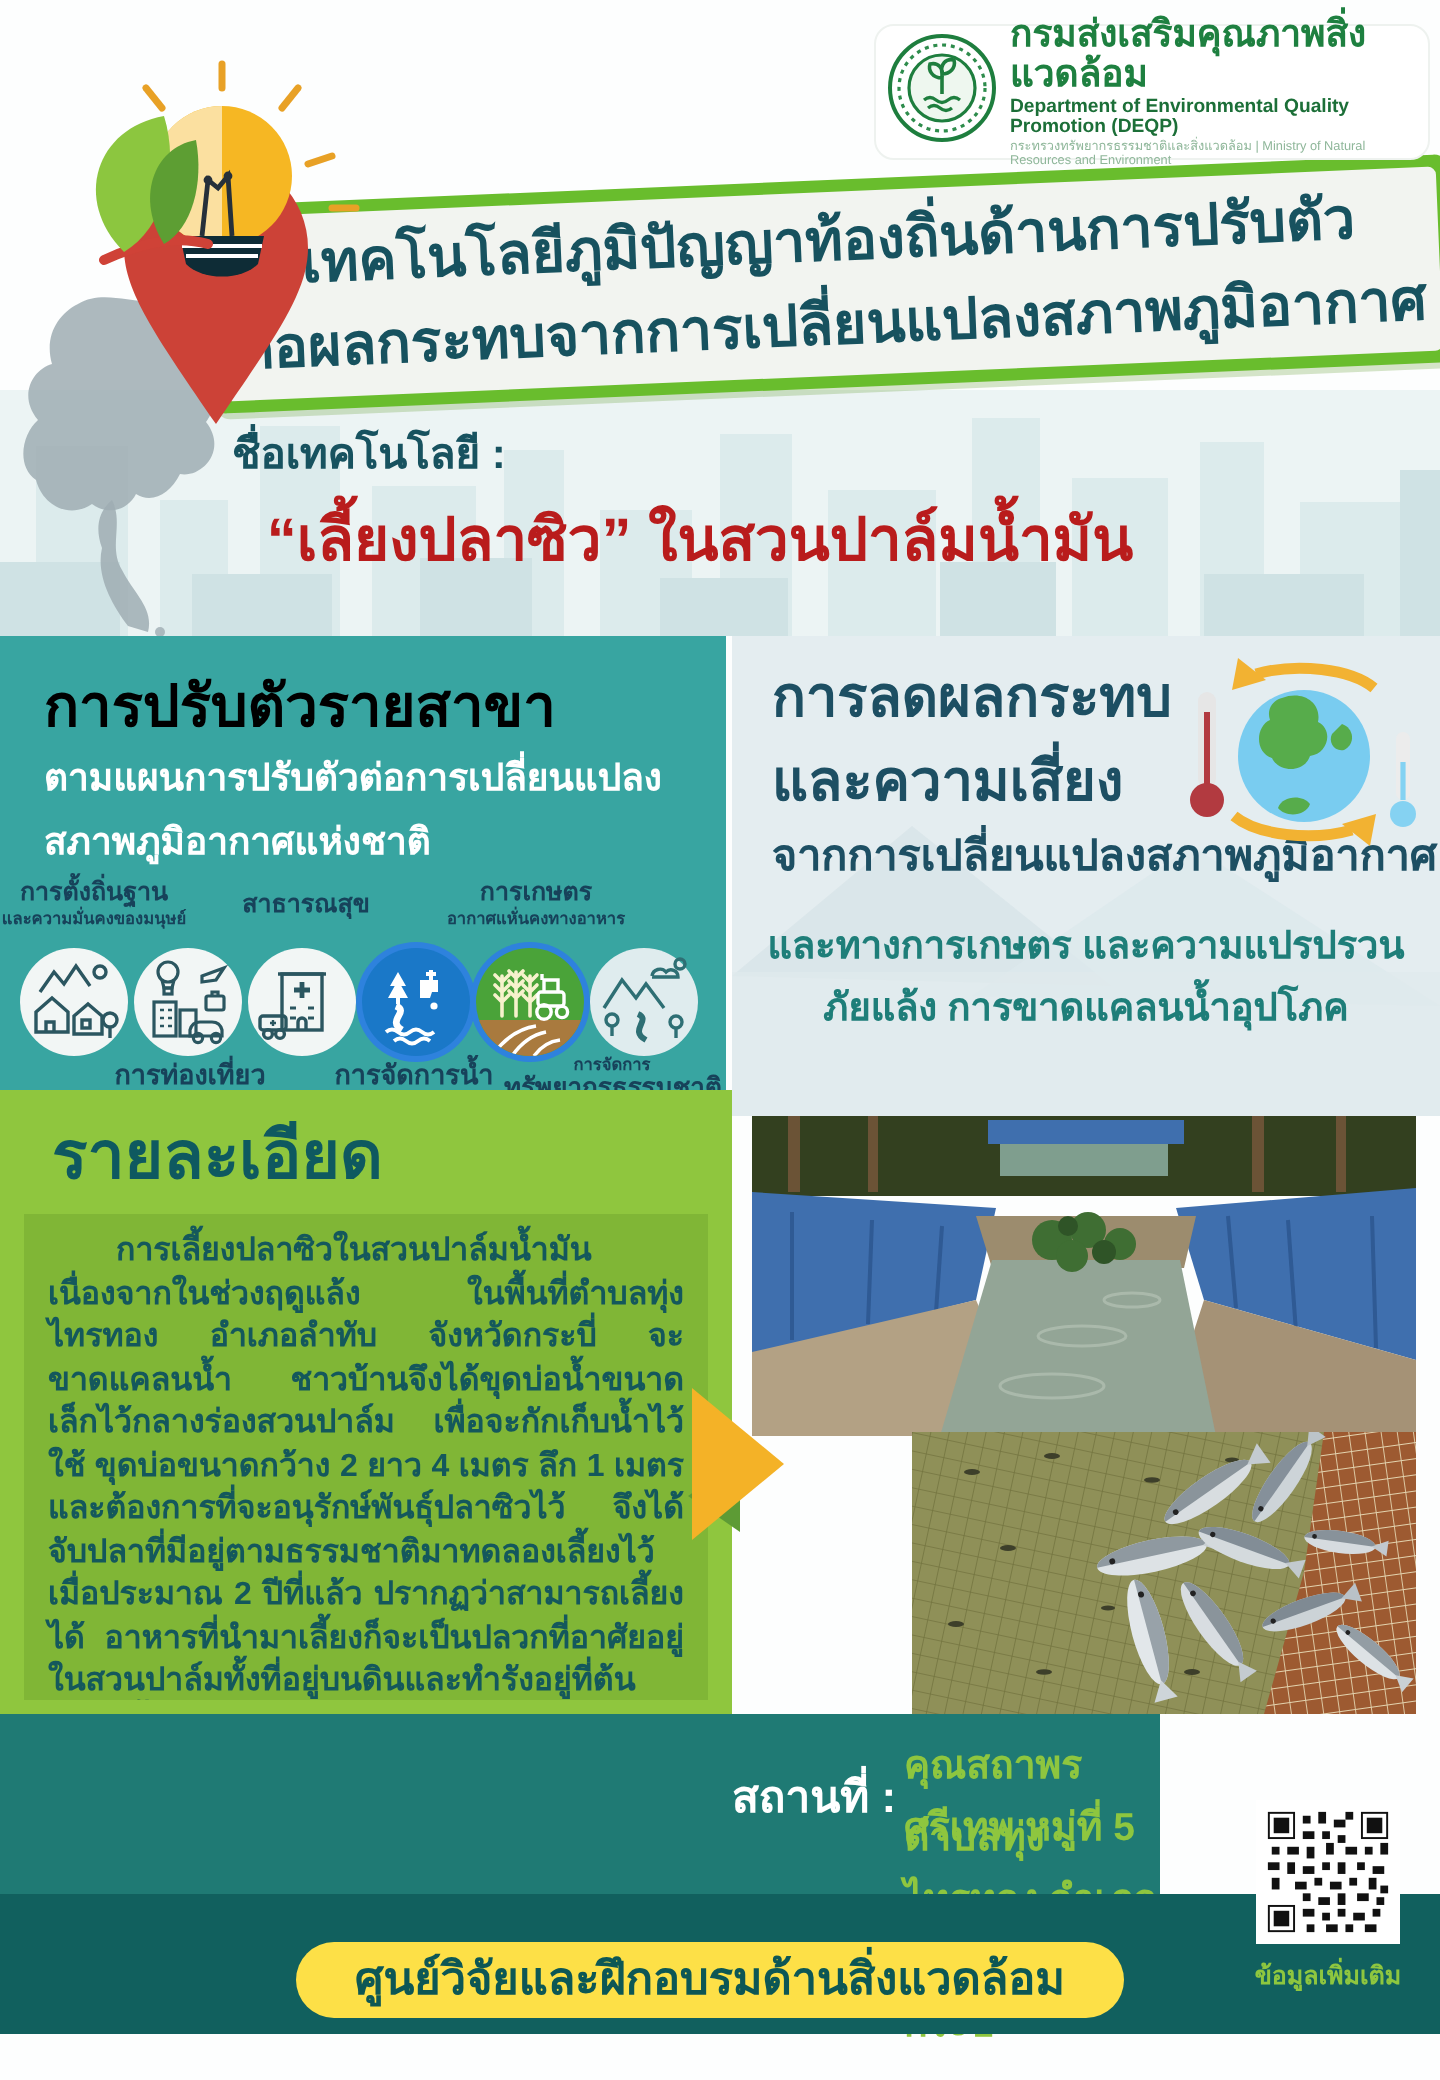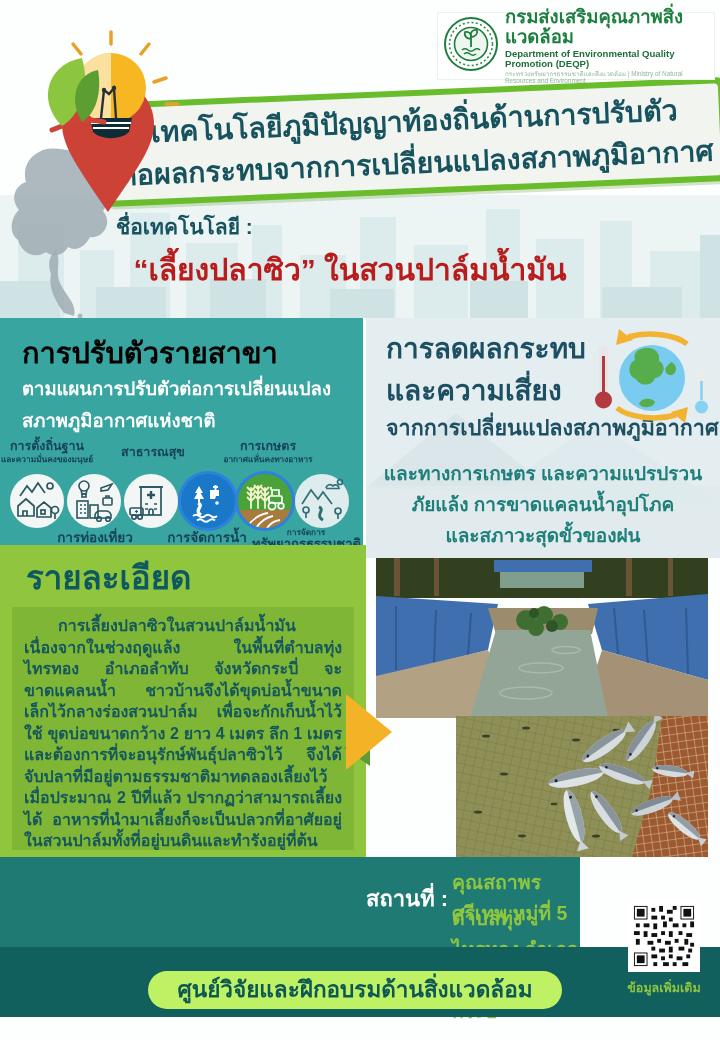--- a/index.html
+++ b/index.html
@@ -2,21 +2,21 @@
 <html lang="th"><head>
 <meta charset="utf-8">
 <style>
   html,body{margin:0;padding:0;background:#fff;}
   .poster{position:relative;width:720px;height:1040px;overflow:hidden;background:#fdfefe;
           font-family:"Liberation Sans","DejaVu Sans",sans-serif;}
   .abs{position:absolute;}
 
   
   .logo-card{left:437px;top:12px;width:278px;height:68px;background:#fff;border:1px solid #eef2ef;
-             border-radius:0;display:flex;align-items:center;gap:7px;padding:0 6px;box-sizing:border-box;z-index:5;}
+             border-radius:10px;display:flex;align-items:center;gap:7px;padding:0 6px;box-sizing:border-box;z-index:5;}
   .logo-text{display:flex;flex-direction:column;line-height:1.08;}
   .logo-th{font-size:18.5px;font-weight:700;color:#1e8040;}
   .logo-en{font-size:9.6px;font-weight:700;color:#1c6f38;margin-top:2px;}
   .logo-sub{font-size:6.4px;color:#8fb79a;margin-top:2px;}
 
   
   .map{left:-6px;top:146px;z-index:1;}
   .skyline{left:0;top:195px;width:720px;height:123px;z-index:0;background:#ecf4f4;}
   .pin{left:28px;top:26px;z-index:4;}
 
@@ -69,21 +69,21 @@
   .photo2{left:456px;top:716px;z-index:3;}
 
   
   .location{left:0;top:857px;width:580px;height:90px;background:#1f7a74;z-index:4;}
   .loc-label{position:absolute;left:366px;top:24px;font-size:22px;font-weight:700;color:#fff;}
   .loc-line1{position:absolute;left:452px;top:10px;font-size:19.5px;font-weight:700;color:#8ec63f;}
   .loc-line2{position:absolute;left:452px;top:46px;font-size:19.5px;font-weight:700;color:#8ec63f;}
 
   
   .footer{left:0;top:947px;width:720px;height:70px;background:#11605e;z-index:4;}
-  .pill{position:absolute;left:148px;top:24px;width:414px;height:38px;background:#bef264;border-radius:19px;
+  .pill{position:absolute;left:148px;top:24px;width:414px;height:38px;background:#fde047;border-radius:19px;
         text-align:center;line-height:38px;font-size:22.5px;font-weight:700;color:#0d5755;}
   .qr-wrap{left:624px;top:900px;width:80px;z-index:6;text-align:center;}
   .qr-box{width:72px;height:72px;background:#fff;padding:4px;box-sizing:border-box;margin:0 auto;}
   .qr-label{margin-top:6px;font-size:12.5px;font-weight:700;color:#8ec63f;}
 </style>
 </head>
 <body>
 
 <div class="poster">
 
@@ -316,21 +316,20 @@
         <path d="M81,38 c6,2 7,10 1,13 c-5,1 -8,-4 -6,-8 z" fill="#57ac4b"></path>
         <path d="M49,80 c2,-6 12,-7 16,-2 c-2,6 -12,7 -16,2 z" fill="#57ac4b"></path>
         <rect x="108" y="42" width="7" height="34" rx="3.5" fill="#ececec"></rect>
         <rect x="110.2" y="57" width="2.6" height="19" fill="#85d2f2"></rect>
         <circle cx="111.5" cy="83" r="6.5" fill="#85d2f2"></circle>
       </svg>
     </div>
     <div class="pr-body">
       <div>และทางการเกษตร และความแปรปรวน</div>
       <div>ภัยแล้ง การขาดแคลนน้ำอุปโภค</div>
-      <div>และสภาวะสุดขั้วของฝน</div>
     </div>
   </div>
 
   <div class="abs details">
     <div class="dt-title">รายละเอียด</div>
     <div class="dt-box">
       <p class="dt-par">การเลี้ยงปลาซิวในสวนปาล์มน้ำมัน เนื่องจากในช่วงฤดูแล้ง ในพื้นที่ตำบลทุ่งไทรทอง อำเภอลำทับ จังหวัดกระบี่ จะขาดแคลนน้ำ ชาวบ้านจึงได้ขุดบ่อน้ำขนาดเล็กไว้กลางร่องสวนปาล์ม เพื่อจะกักเก็บน้ำไว้ใช้ ขุดบ่อขนาดกว้าง 2 ยาว 4 เมตร ลึก 1 เมตร และต้องการที่จะอนุรักษ์พันธุ์ปลาซิวไว้ จึงได้จับปลาที่มีอยู่ตามธรรมชาติมาทดลองเลี้ยงไว้ เมื่อประมาณ 2 ปีที่แล้ว ปรากฏว่าสามารถเลี้ยงได้ อาหารที่นำมาเลี้ยงก็จะเป็นปลวกที่อาศัยอยู่ในสวนปาล์มทั้งที่อยู่บนดินและทำรังอยู่ที่ต้นปาล์มน้ำมัน</p>
     </div>
   </div>
 

